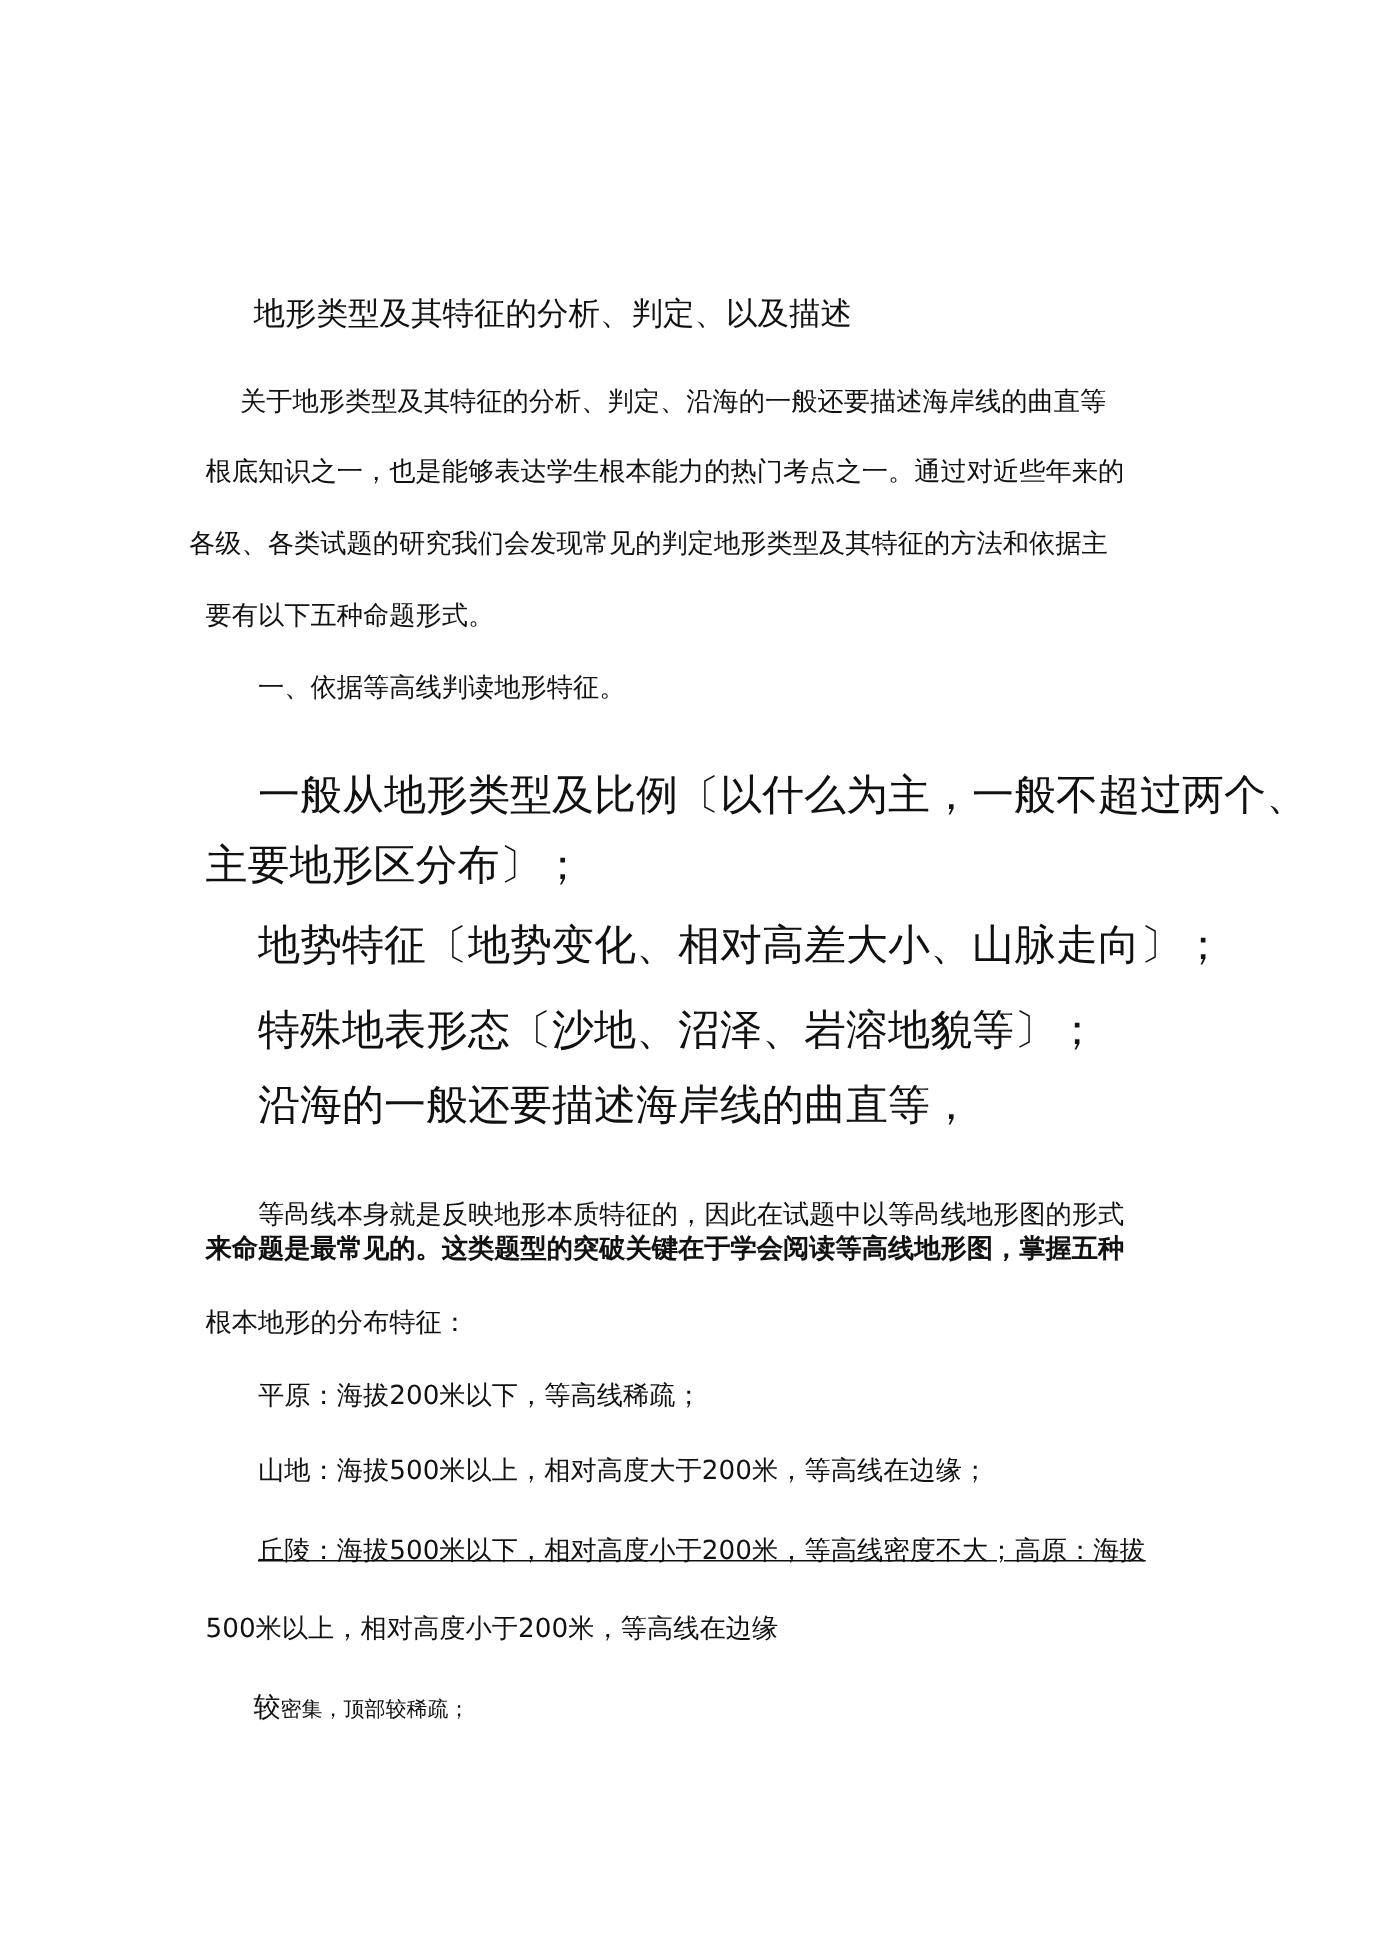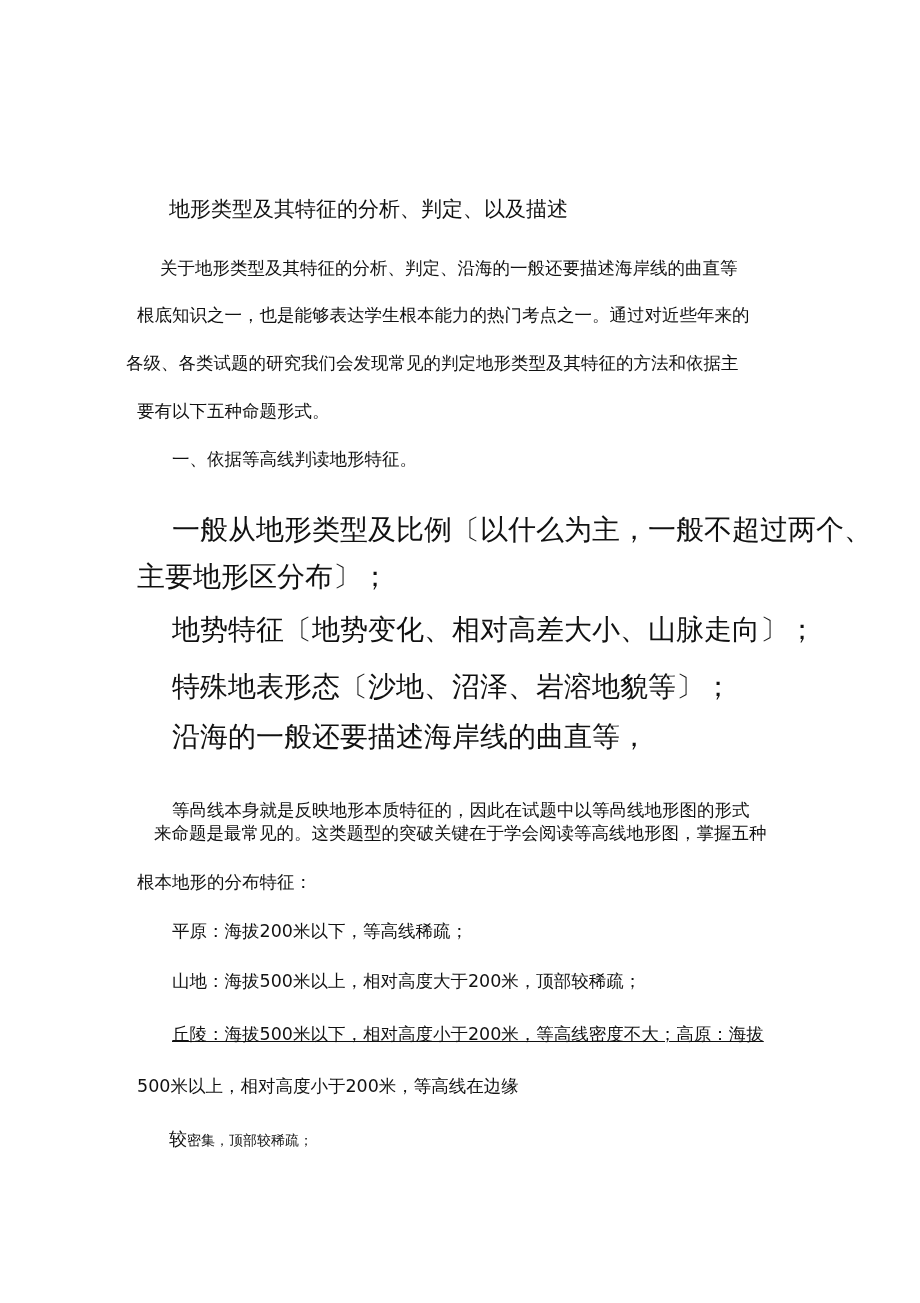--- a/index.html
+++ b/index.html
@@ -25,24 +25,24 @@
 
   <div class="line p" style="left:172px; top:451px;">一、依据等高线判读地形特征。</div>
 
   <div class="line big" style="left:172px; top:516px;">一般从地形类型及比例〔以什么为主，一般不超过两个、</div>
   <div class="line big" style="left:137px; top:563px;">主要地形区分布〕；</div>
   <div class="line big" style="left:172px; top:616px;">地势特征〔地势变化、相对高差大小、山脉走向〕；</div>
   <div class="line big" style="left:172px; top:673px;">特殊地表形态〔沙地、沼泽、岩溶地貌等〕；</div>
   <div class="line big" style="left:172px; top:723px;text-align:center;">沿海的一般还要描述海岸线的曲直等，</div>
 
   <div class="line p" style="left:172px; top:788px;margin-top:14px;">等咼线本身就是反映地形本质特征的，因此在试题中以等咼线地形图的形式</div>
-  <div class="line p" style="left:154px; top:825px;">来命题是最常见的。这类题型的突破关键在于学会阅读等高线地形图，掌握五种</div>
+  <div class="line p" style="left:137px; top:825px;font-weight:bold;">来命题是最常见的。这类题型的突破关键在于学会阅读等高线地形图，掌握五种</div>
   <div class="line p" style="left:137px; top:874px;">根本地形的分布特征：</div>
 
   <div class="line p" style="left:172px; top:923px;">平原：海拔200米以下，等高线稀疏；</div>
-  <div class="line p" style="left:172px; top:973px;">山地：海拔500米以上，相对高度大于200米，顶部较稀疏；</div>
+  <div class="line p" style="left:172px; top:973px;">山地：海拔500米以上，相对高度大于200米，等高线在边缘；</div>
   <div class="line p" style="left:172px; top:1026px;text-decoration:underline;">丘陵：海拔500米以下，相对高度小于200米，等高线密度不大；高原：海拔</div>
   <div class="line p" style="left:137px; top:1078px;">500米以上，相对高度小于200米，等高线在边缘</div>
 
   <div class="line" style="left:137px; top:1130px;margin-left:32px;">
     <span class="first">较</span><span class="sm">密集，顶部较稀疏；</span>
   </div>
 </div>
 
 </body></html>

